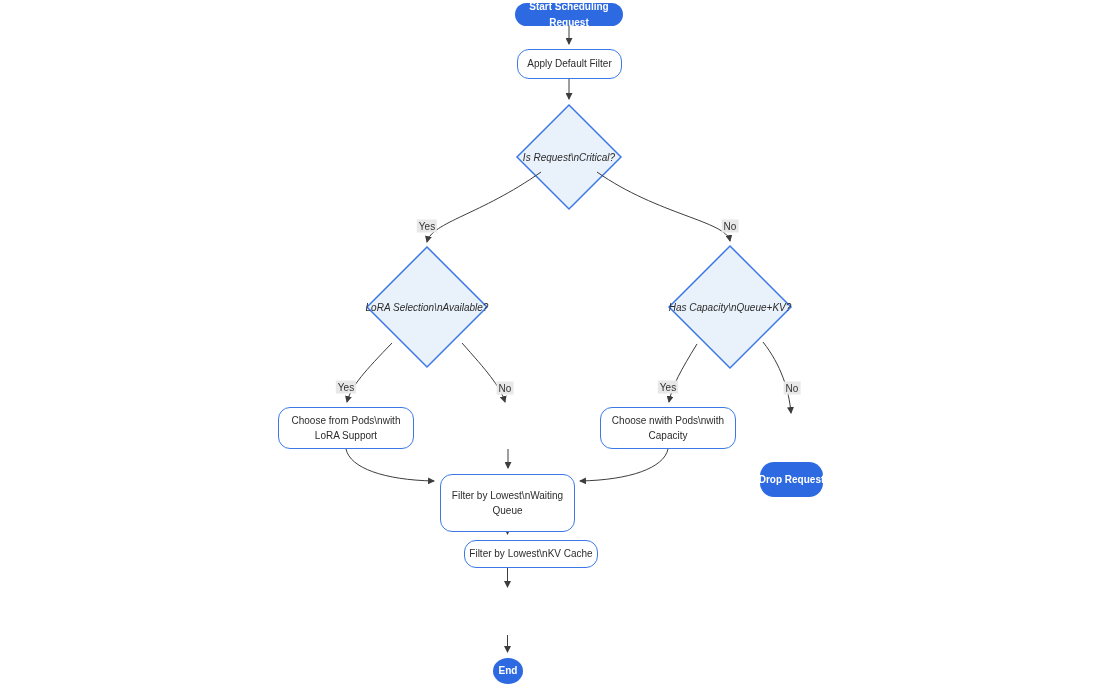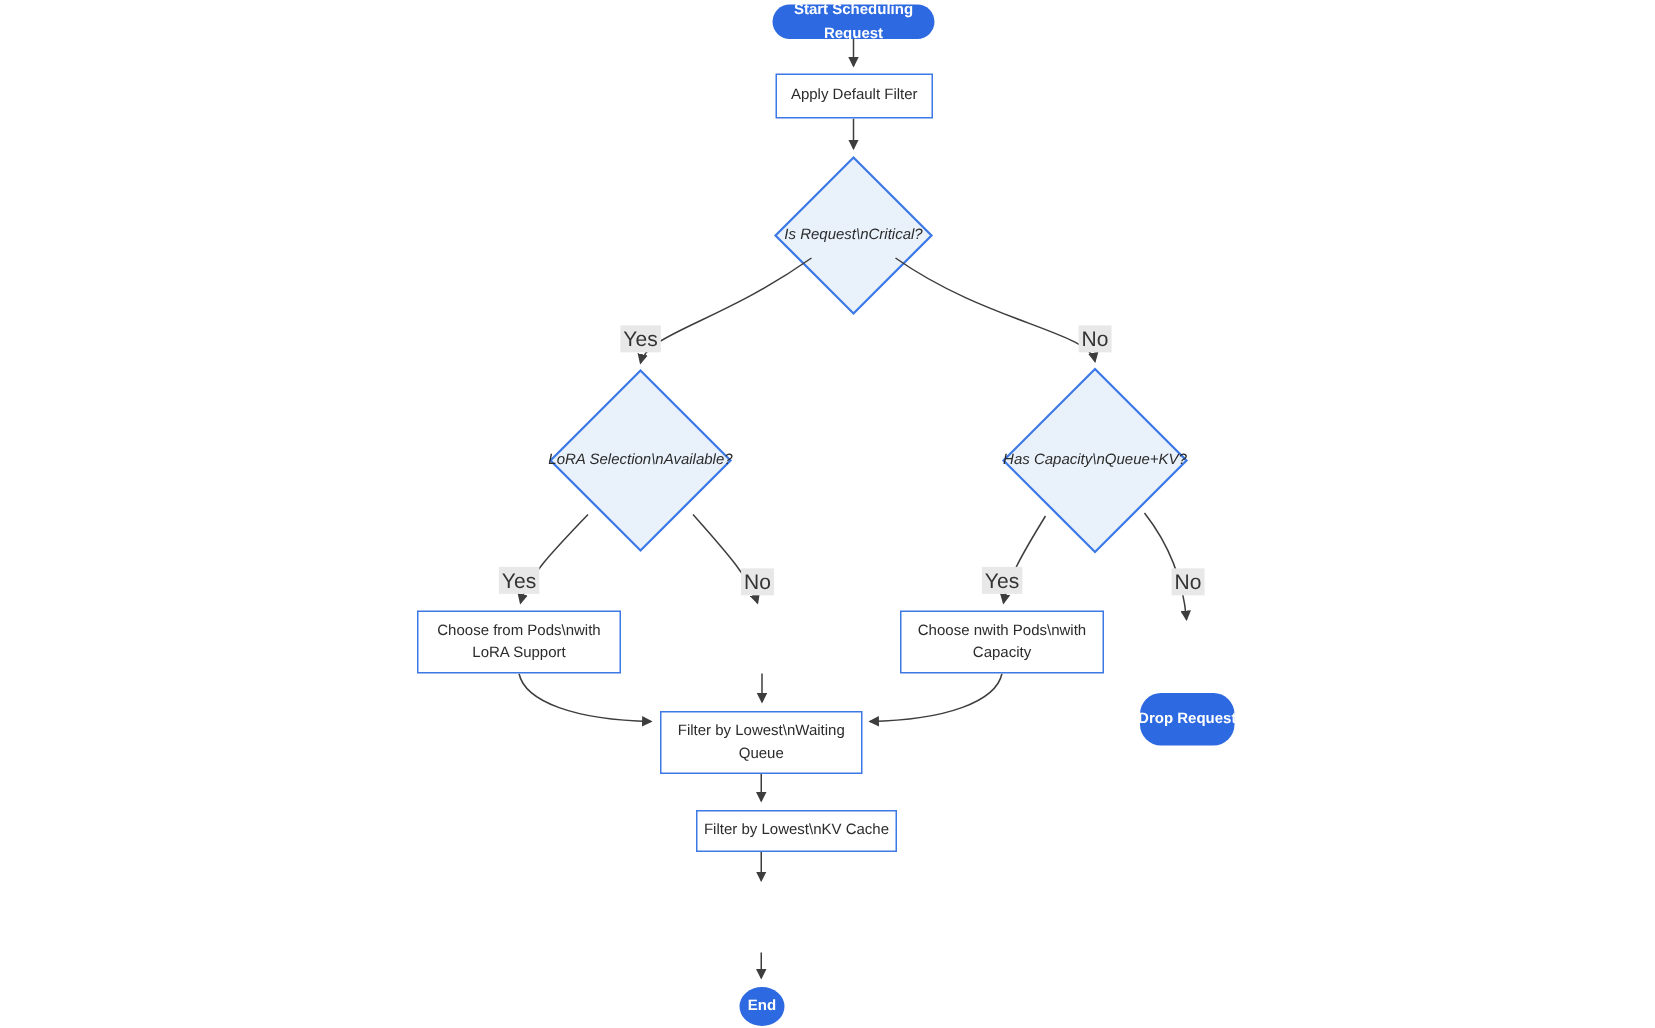--- a/index.html
+++ b/index.html
@@ -14,20 +14,21 @@
   .edge-layer{position:absolute;left:0;top:0;}
   .edge{stroke:var(--edge-line,#3d3d3d);stroke-width:1;fill:none;}
   .diamond-shape{fill:var(--diamond-fill,#e9f1fb);stroke:var(--node-border,#3c79e6);stroke-width:1.5;}
   .arrowhead{fill:var(--edge-line,#3d3d3d);}
   .node{
     position:absolute;
     display:flex;align-items:center;justify-content:center;
     text-align:center;
     font-size:10px;line-height:1.55;
     box-sizing:border-box;
+    border-radius:12px;
   }
   .rect-node{
     background:var(--rect-fill,#ffffff);
     border:1.5px solid var(--node-border,#3c79e6);
     padding:2px 6px;
   }
   .pill-node{
     background:var(--accent-fill,#2d69e1);
     color:var(--accent-text,#ffffff);
     font-weight:bold;
@@ -49,21 +50,21 @@
     white-space:nowrap;
     font-size:10px;
     text-align:center;
     font-style:italic;
   }
   .edge-label{
     position:absolute;
     transform:translate(-50%,-50%);
     background:var(--edge-label-bg,#e8e8e8);
     color:#333333;
-    font-size:14px;
+    font-size:10px;
     line-height:1.3;
     padding:0 2px;
   }
 </style>
 </head>
 <body>
 
 <div class="canvas">
 
   <svg class="edge-layer" width="1103" height="685" viewBox="0 0 1103 685">
@@ -103,21 +104,21 @@
 
   <div class="diamond-label" style="left:730px;top:307px;">Has Capacity\nQueue+KV?</div>
 
   <div class="node rect-node" style="left:278px;top:407px;width:136px;height:42px;">Choose from Pods\nwith LoRA Support</div>
 
 
   <div class="node rect-node" style="left:600px;top:407px;width:136px;height:42px;">Choose nwith Pods\nwith Capacity</div>
 
   <div class="node pill-node nowrap" style="left:760px;top:418px;width:63px;height:35px;margin-top:44px;">Drop Request</div>
 
-  <div class="node rect-node" style="left:440px;top:474px;width:135px;height:42px;">Filter by Lowest\nWaiting Queue</div>
+  <div class="node rect-node" style="left:440px;top:474px;width:135px;height:58px;">Filter by Lowest\nWaiting Queue</div>
 
   <div class="node rect-node nowrap" style="left:464px;top:540px;width:134px;height:28px;padding:2px;">Filter by Lowest\nKV Cache</div>
 
 
   <div class="node circle-node" style="left:493px;top:658px;width:30px;height:26px;">End</div>
 
   <div class="edge-label" style="left:427px;top:226px;">Yes</div>
   <div class="edge-label" style="left:730px;top:226px;">No</div>
   <div class="edge-label" style="left:346px;top:387px;">Yes</div>
   <div class="edge-label" style="left:505px;top:388px;">No</div>

